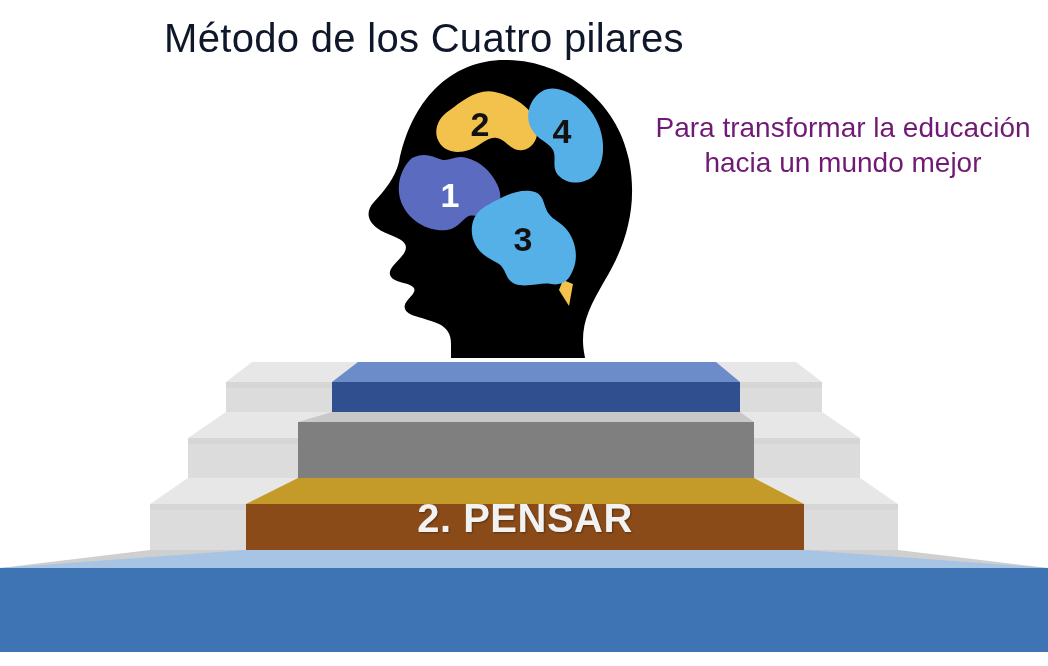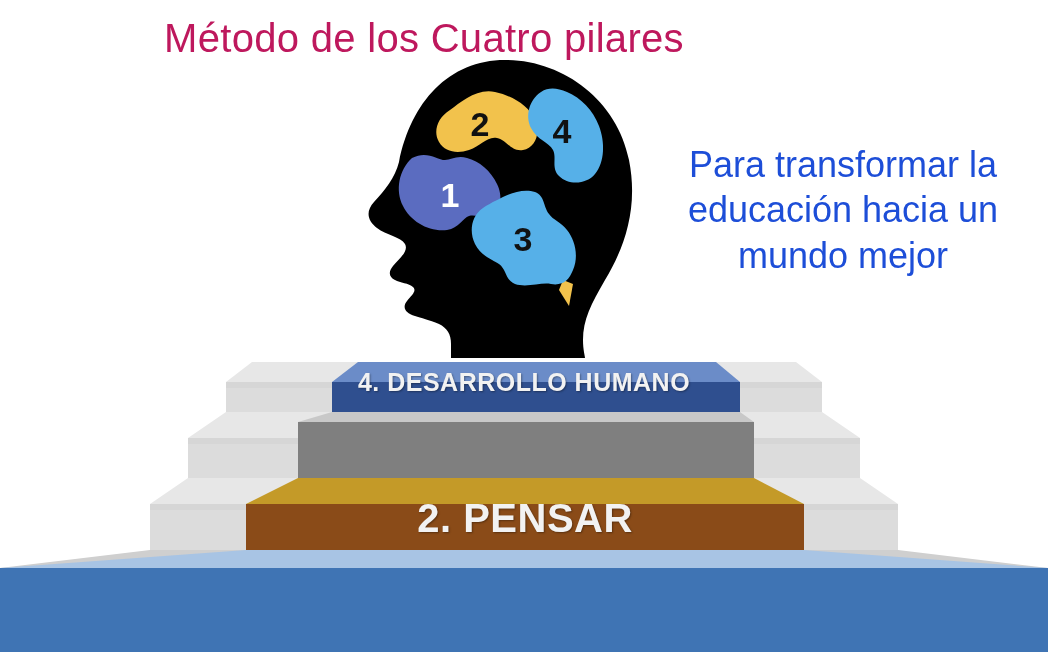--- a/index.html
+++ b/index.html
@@ -21,43 +21,42 @@
     position: absolute;
     left: 0;
     top: 16px;
     width: 1048px;
     text-align: center;
     padding-right: 200px;
     box-sizing: border-box;
     font-size: 40px;
     font-weight: 400;
     letter-spacing: 0.3px;
-    color: #be185d;
+    color: #0f172a;
     white-space: nowrap;
   }
   #author-name {
     position: absolute;
     left: 14px;
     top: 176px;
     font-size: 30px;
     font-weight: 400;
     color: #63874b;
     white-space: nowrap;
   }
   #tagline {
     position: absolute;
     left: 648px;
     top: 110px;
     width: 390px;
     text-align: center;
-    font-size: 36px;
+    font-size: 28px;
     line-height: 1.26;
     font-weight: 400;
-    color: #1d4ed8;
-    margin-top: 32px;
+    color: #701a75;
   }
 
   
   #head-figure {
     position: absolute;
     left: 355px;
     top: 58px;
     width: 290px;
     height: 300px;
   }
@@ -213,19 +212,18 @@
 
       <path d="M298 138 L754 138 L804 164 L246 164 Z" fill="#c49a28"></path>
       <rect x="246" y="164" width="558" height="46" fill="#8a4b18"></rect>
 
       <path d="M246 210 L804 210 L1048 228 L0 228 Z" fill="#a8c4e4"></path>
       <rect x="0" y="228" width="1048" height="84" fill="#3f74b4"></rect>
 
     </svg>
   </div>
 
-  <div class="step-label" id="label-step-4">4. DESARROLLO HUMANO</div>
 
 
   <div class="step-label" id="label-step-2">2. PENSAR</div>
 
 
 </div>
 
 </body></html>

